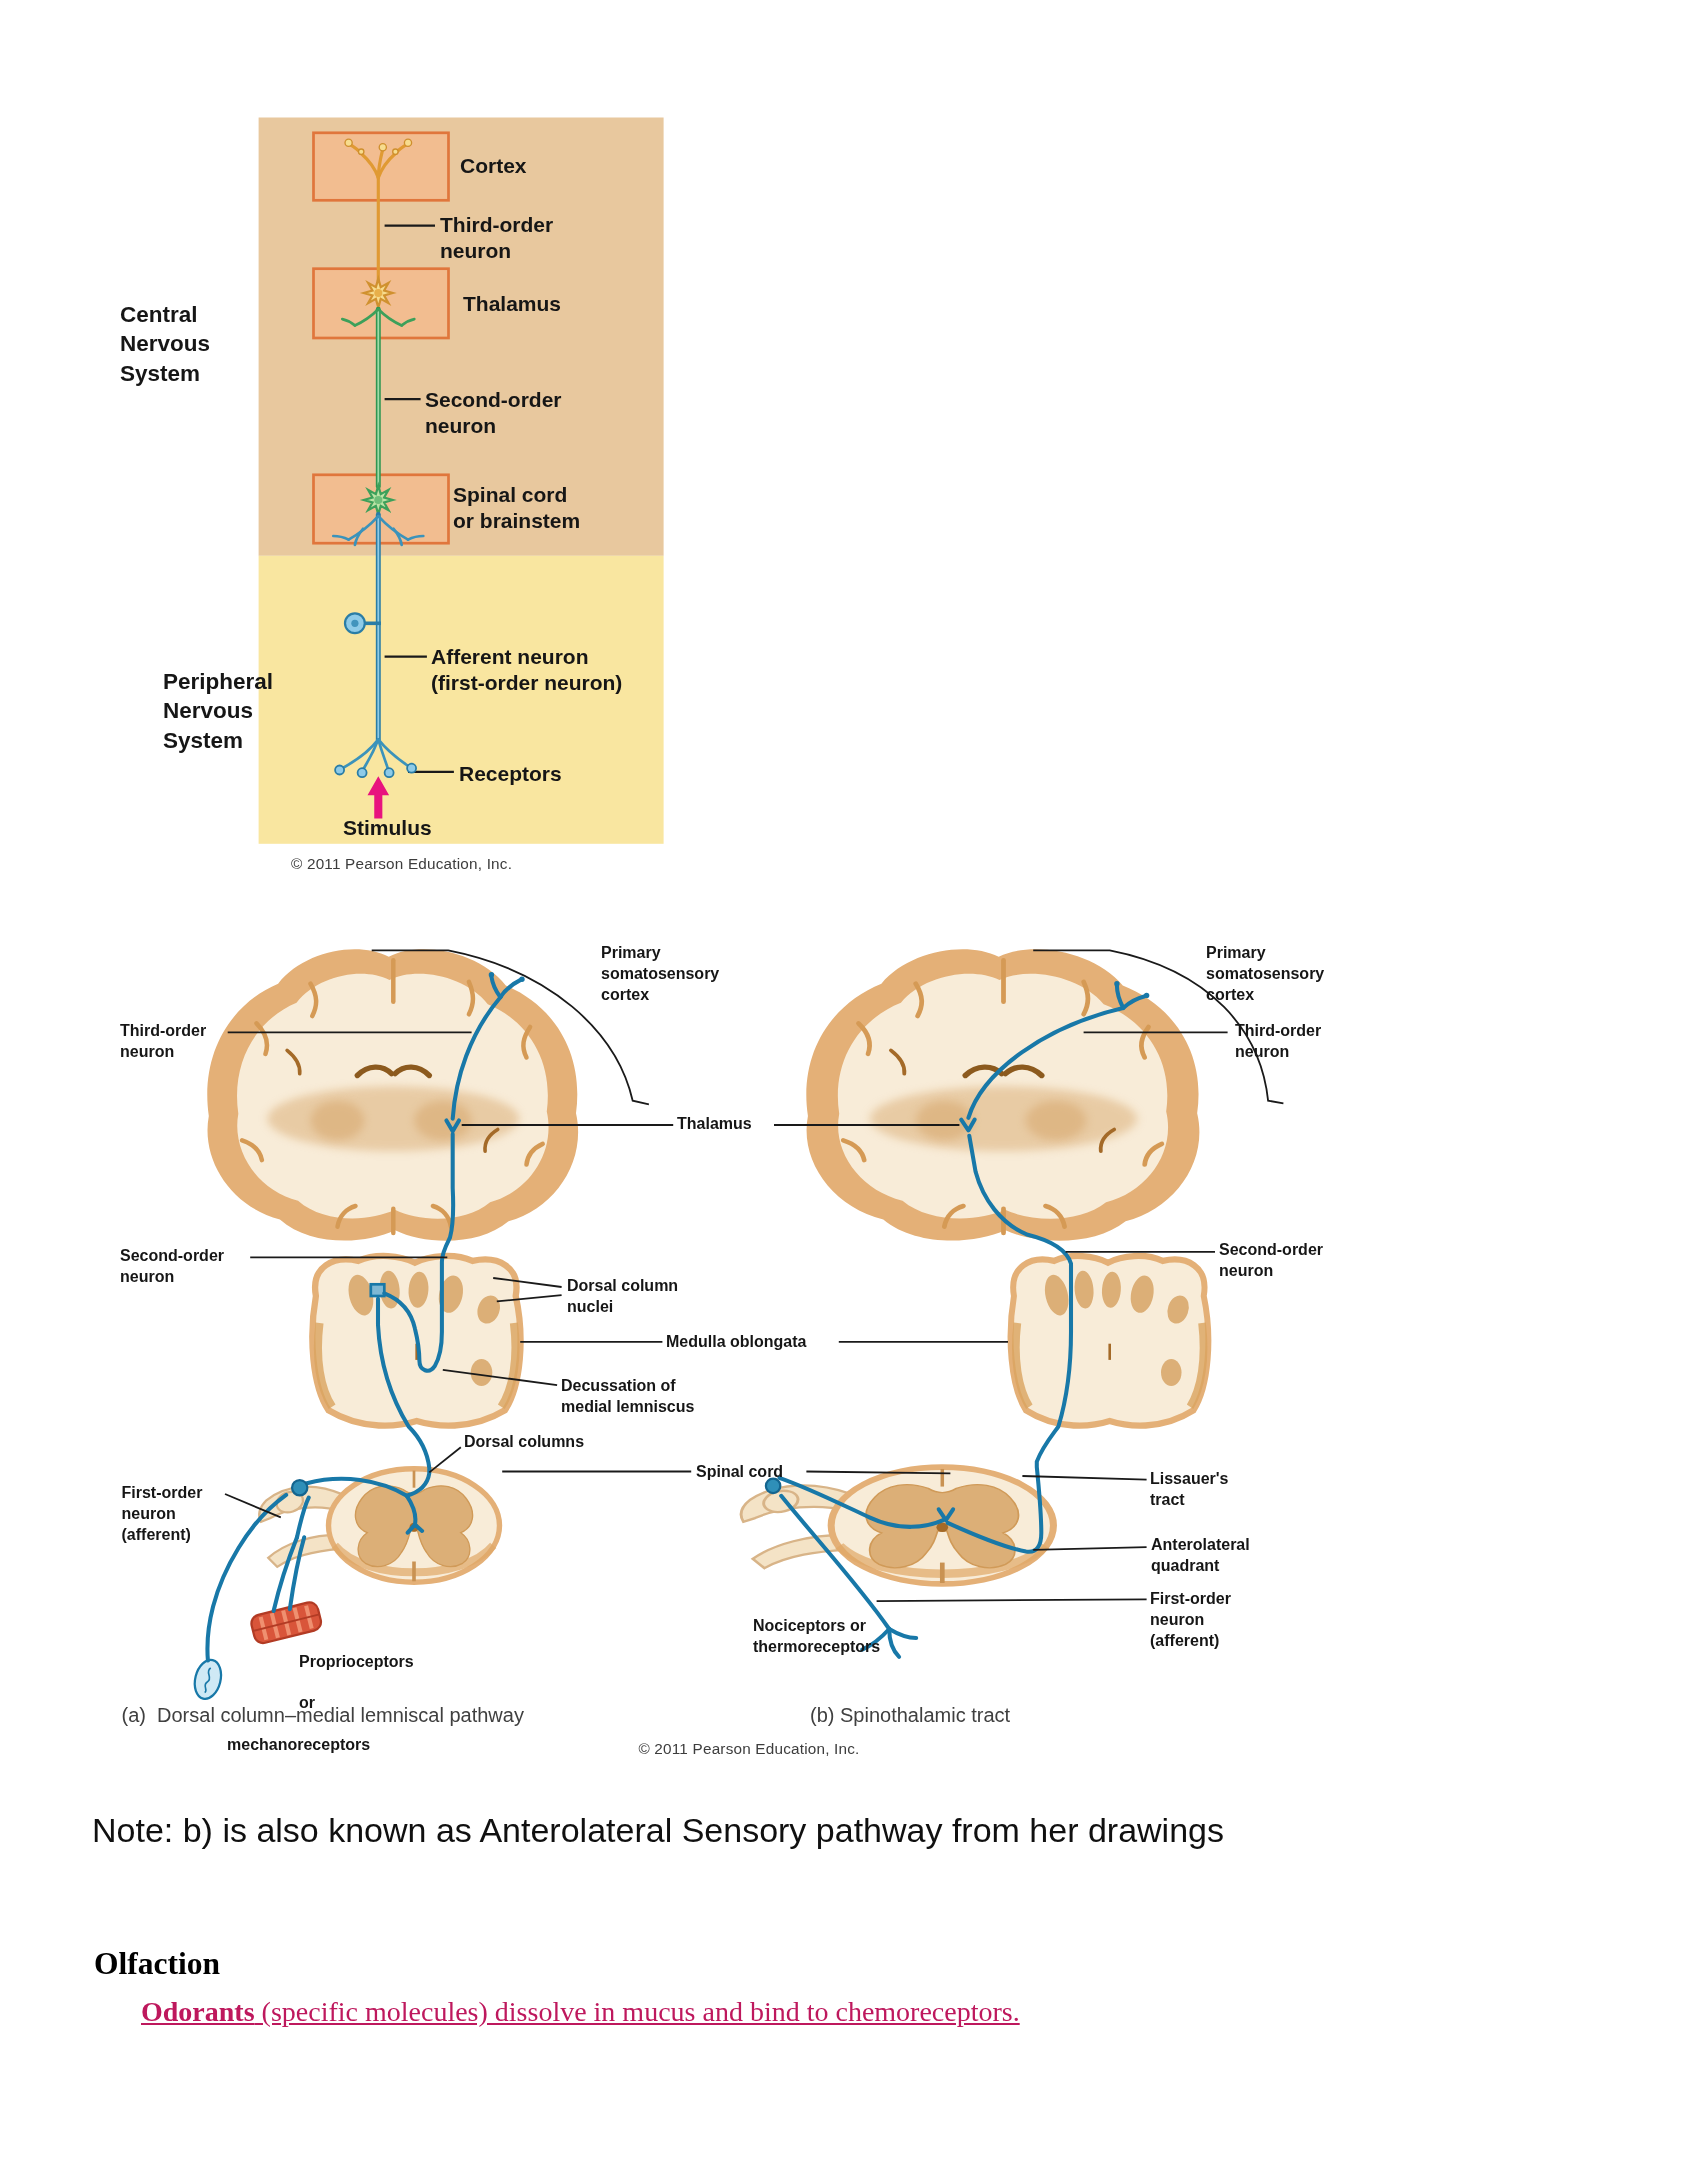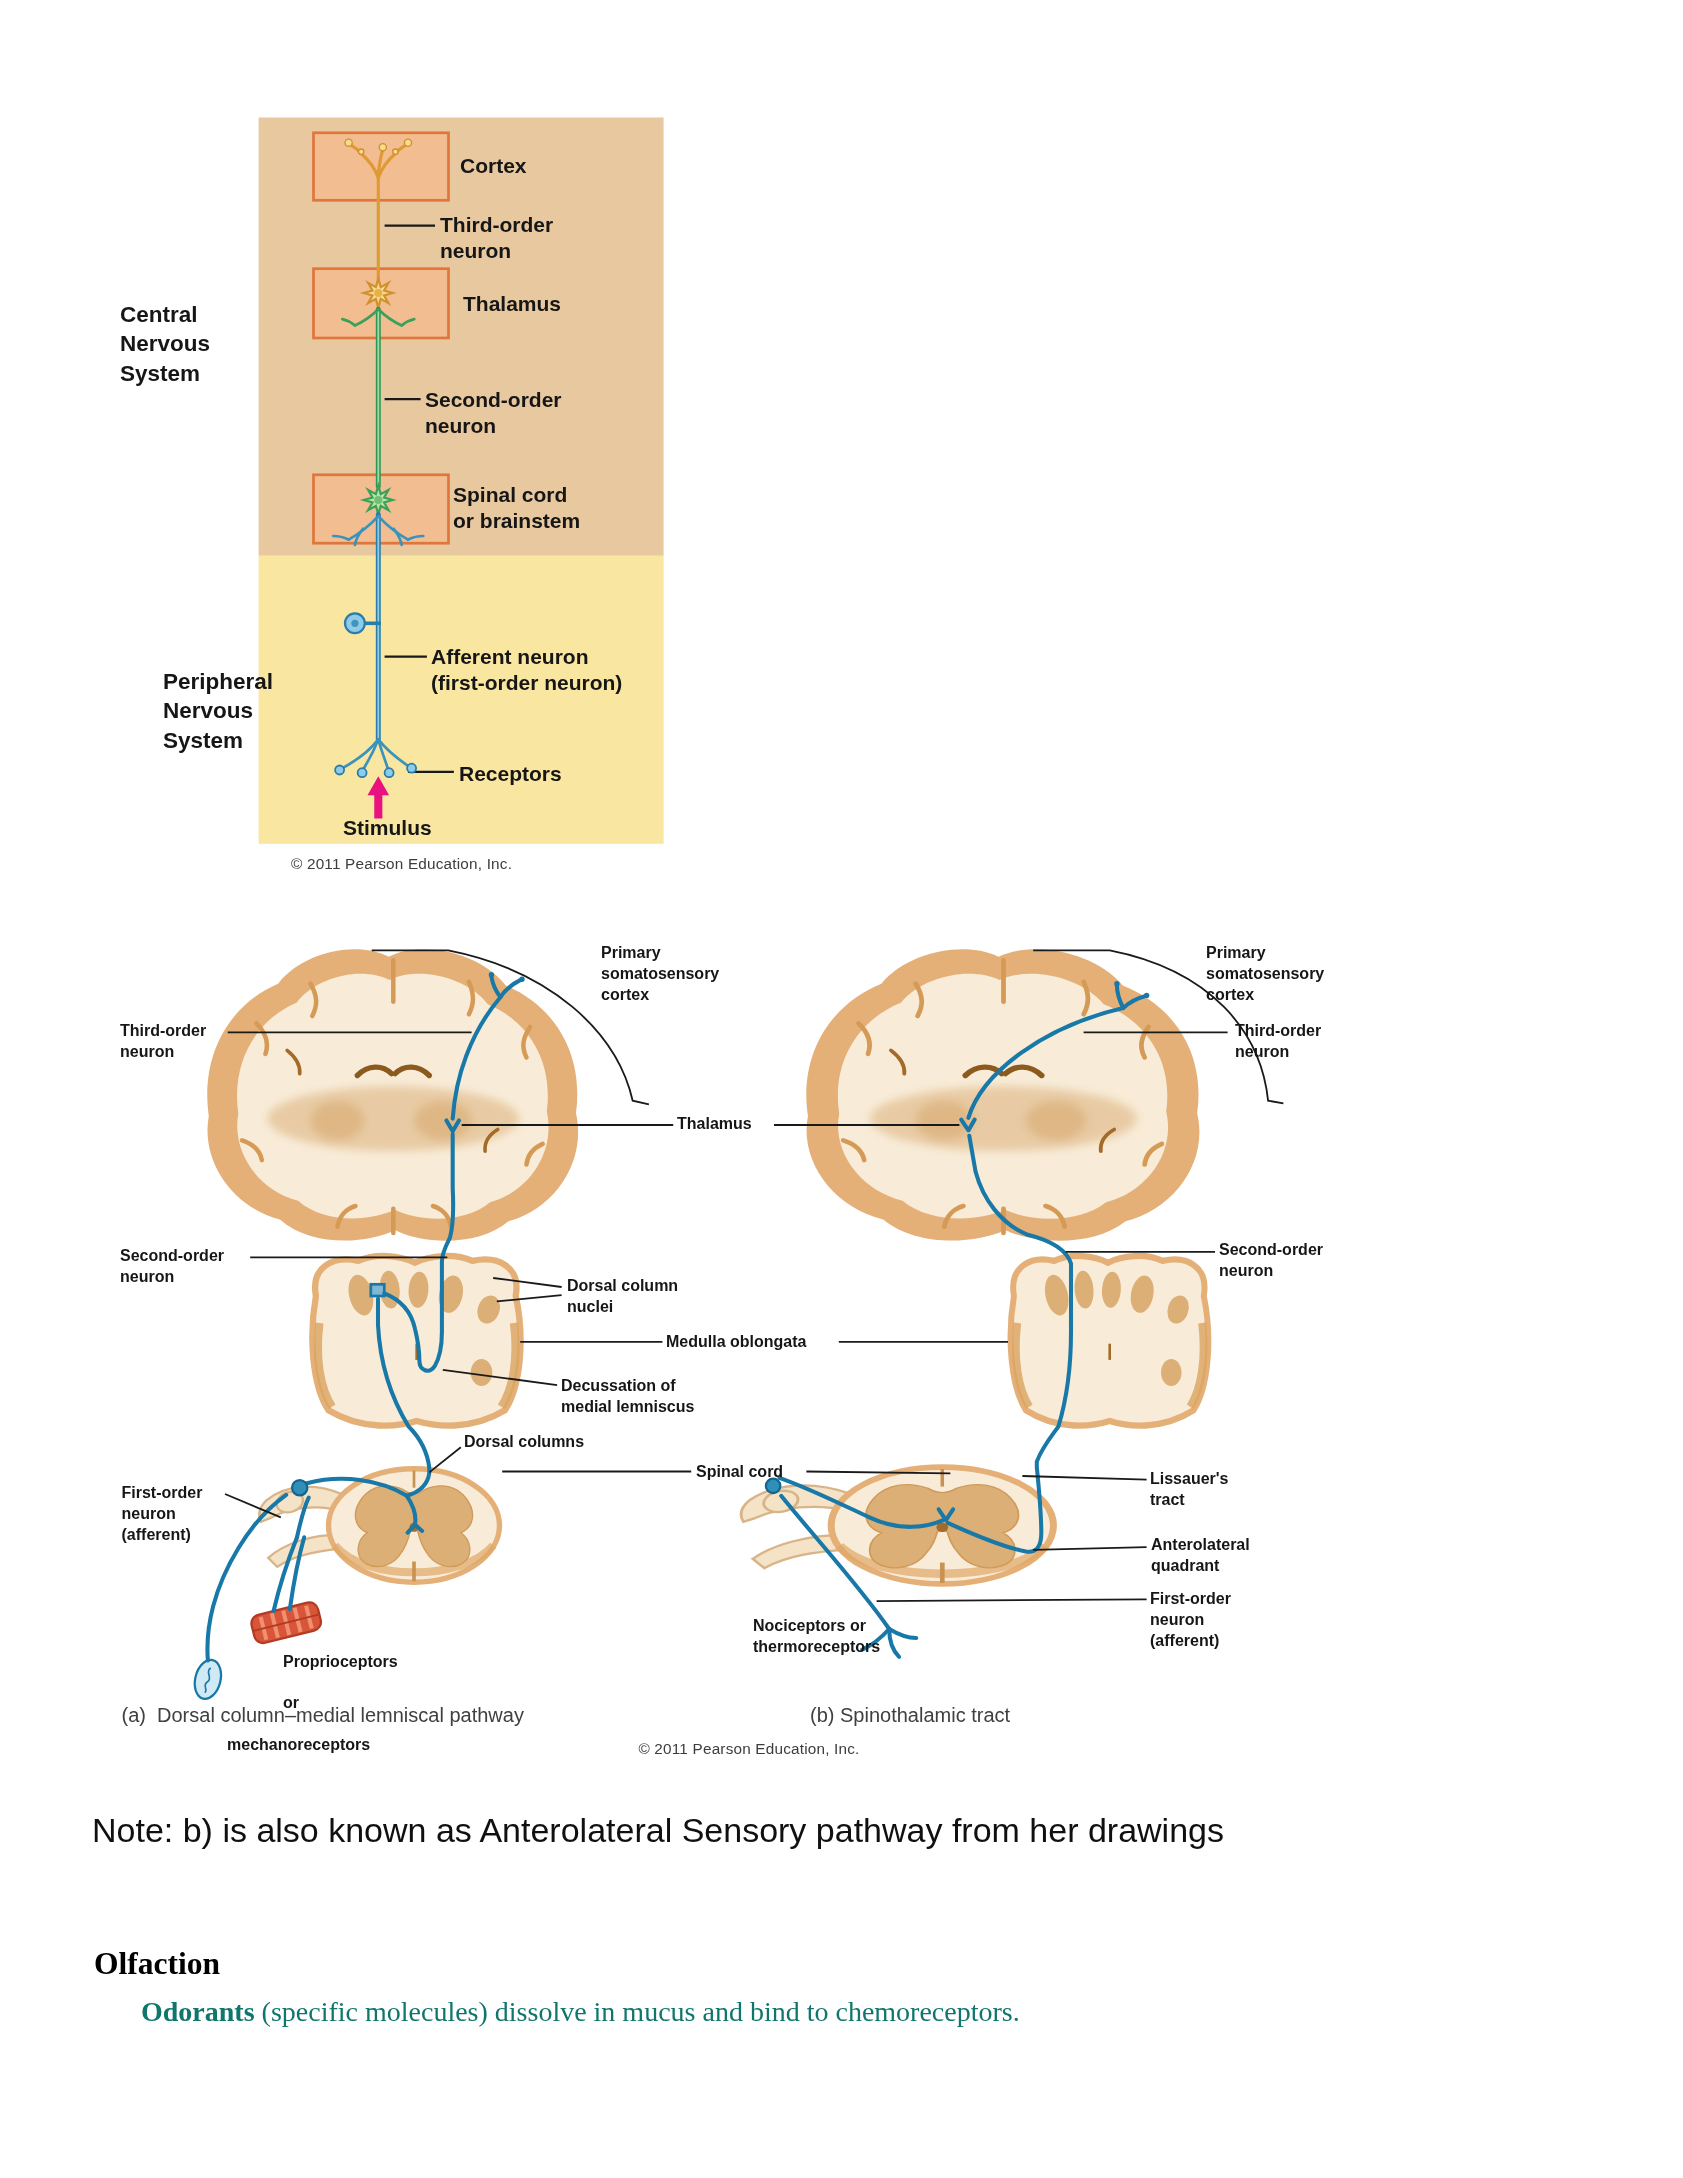--- a/index.html
+++ b/index.html
@@ -12,22 +12,22 @@
   .flabel {
     position:absolute; font-weight:bold; font-size:21px; line-height:1.25;
     color:#161616; white-space:pre-line;
   }
   .f2label { font-size:16px; line-height:1.3; }
   .rlabel { font-size:22.5px; line-height:1.3; }
   .copyright { position:absolute; font-size:15.3px; color:#3d3d3d; letter-spacing:0.2px; }
   .caption { position:absolute; font-weight:normal; font-size:20px; color:#404040; white-space:pre; }
   .note { position:absolute; font-size:34px; color:#101010; }
   .serif-h { position:absolute; font-family:"Liberation Serif", serif; font-weight:bold; font-size:31.5px; color:#000; }
-  .serif-p { position:absolute; font-family:"Liberation Serif", serif; font-size:28px; color:#0f766e; }
-  .indent { margin-left:56px; }
+  .serif-p { position:absolute; font-family:"Liberation Serif", serif; font-size:28px; color:#be185d;text-decoration:underline; }
+  .indent { margin-left:72px; }
 </style>
 </head>
 <body>
 
 <div class="fig" style="left:120px; top:77px; width:594px; height:810px;">
   <svg width="594" height="810" viewBox="0 0 660 900">
 
     <rect x="154" y="45" width="450" height="487" fill="#e8c89e"></rect>
     <rect x="154" y="532" width="450" height="320" fill="#f9e6a0"></rect>
 

